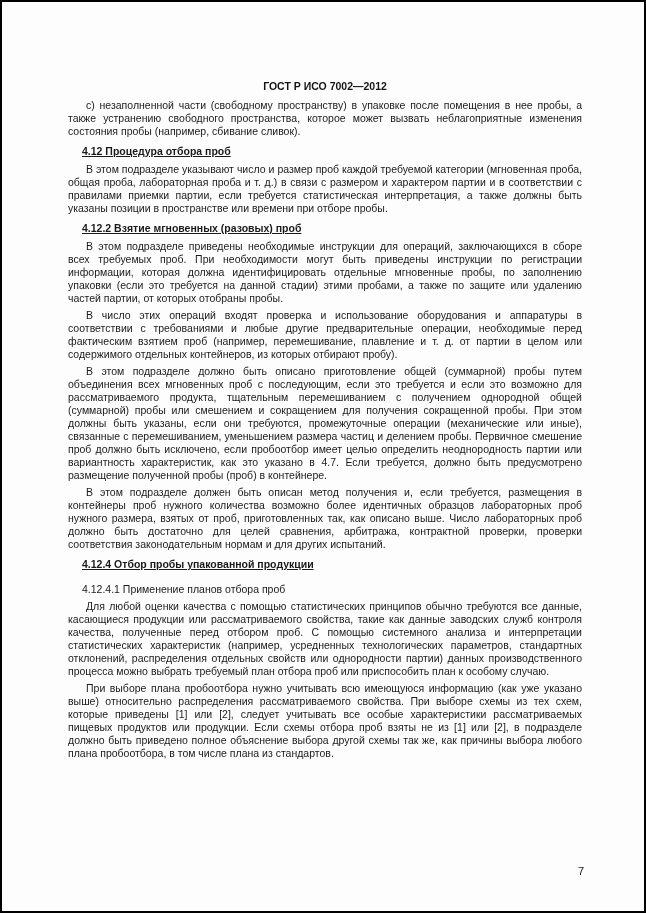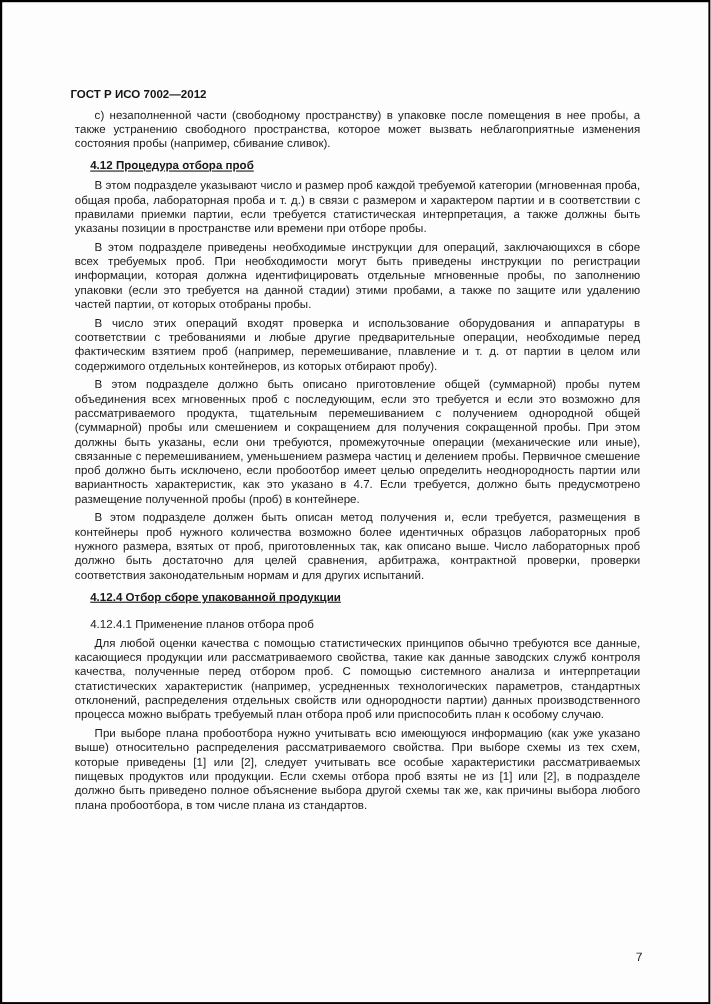--- a/index.html
+++ b/index.html
@@ -15,21 +15,21 @@
     box-sizing: border-box;
     background: #fdfdfd;
     border: 2px solid #000000;
     overflow: hidden;
   }
   .doc-header {
     position: absolute;
     top: 78px;
     left: 62px;
     right: 58px;
-    text-align: left;
+    text-align: center;
     font-weight: bold;
     font-size: 10.5px;
     line-height: 13px;
     color: #141414;
   }
   .doc-content {
     position: absolute;
     top: 93px;
     left: 62px;
     right: 58px;
@@ -64,24 +64,25 @@
 </head>
 <body>
 
 <div class="page">
   <div class="doc-header">ГОСТ Р ИСО 7002—2012</div>
 
   <div class="doc-content">
       <div class="block paragraph">с) незаполненной части (свободному пространству) в упаковке после помещения в нее пробы, а также устранению свободного пространства, которое может вызвать неблагоприятные изменения состояния пробы (например, сбивание сливок).</div>
       <div class="block heading">4.12 Процедура отбора проб</div>
       <div class="block paragraph">В этом подразделе указывают число и размер проб каждой требуемой категории (мгновенная проба, общая проба, лабораторная проба и т. д.) в связи с размером и характером партии и в соответствии с правилами приемки партии, если требуется статистическая интерпретация, а также должны быть указаны позиции в пространстве или времени при отборе пробы.</div>
+      <div class="block heading">4.12.2 Взятие мгновенных (разовых) проб</div>
       <div class="block paragraph">В этом подразделе приведены необходимые инструкции для операций, заключающихся в сборе всех требуемых проб. При необходимости могут быть приведены инструкции по регистрации информации, которая должна идентифицировать отдельные мгновенные пробы, по заполнению упаковки (если это требуется на данной стадии) этими пробами, а также по защите или удалению частей партии, от которых отобраны пробы.</div>
       <div class="block paragraph">В число этих операций входят проверка и использование оборудования и аппаратуры в соответствии с требованиями и любые другие предварительные операции, необходимые перед фактическим взятием проб (например, перемешивание, плавление и т. д. от партии в целом или содержимого отдельных контейнеров, из которых отбирают пробу).</div>
       <div class="block paragraph">В этом подразделе должно быть описано приготовление общей (суммарной) пробы путем объединения всех мгновенных проб с последующим, если это требуется и если это возможно для рассматриваемого продукта, тщательным перемешиванием с получением однородной общей (суммарной) пробы или смешением и сокращением для получения сокращенной пробы. При этом должны быть указаны, если они требуются, промежуточные операции (механические или иные), связанные с перемешиванием, уменьшением размера частиц и делением пробы. Первичное смешение проб должно быть исключено, если пробоотбор имеет целью определить неоднородность партии или вариантность характеристик, как это указано в 4.7. Если требуется, должно быть предусмотрено размещение полученной пробы (проб) в контейнере.</div>
       <div class="block paragraph">В этом подразделе должен быть описан метод получения и, если требуется, размещения в контейнеры проб нужного количества возможно более идентичных образцов лабораторных проб нужного размера, взятых от проб, приготовленных так, как описано выше. Число лабораторных проб должно быть достаточно для целей сравнения, арбитража, контрактной проверки, проверки соответствия законодательным нормам и для других испытаний.</div>
-      <div class="block heading">4.12.4 Отбор сборе упакованной продукции</div>
+      <div class="block heading">4.12.4 Отбор пробы упакованной продукции</div>
       <div class="block subheading">4.12.4.1 Применение планов отбора проб</div>
       <div class="block paragraph">Для любой оценки качества с помощью статистических принципов обычно требуются все данные, касающиеся продукции или рассматриваемого свойства, такие как данные заводских служб контроля качества, полученные перед отбором проб. С помощью системного анализа и интерпретации статистических характеристик (например, усредненных технологических параметров, стандартных отклонений, распределения отдельных свойств или однородности партии) данных производственного процесса можно выбрать требуемый план отбора проб или приспособить план к особому случаю.</div>
       <div class="block paragraph">При выборе плана пробоотбора нужно учитывать всю имеющуюся информацию (как уже указано выше) относительно распределения рассматриваемого свойства. При выборе схемы из тех схем, которые приведены [1] или [2], следует учитывать все особые характеристики рассматриваемых пищевых продуктов или продукции. Если схемы отбора проб взяты не из [1] или [2], в подразделе должно быть приведено полное объяснение выбора другой схемы так же, как причины выбора любого плана пробоотбора, в том числе плана из стандартов.</div>
     </div>
 
   <div class="page-number">7</div>
 </div>
 
 </body></html>

